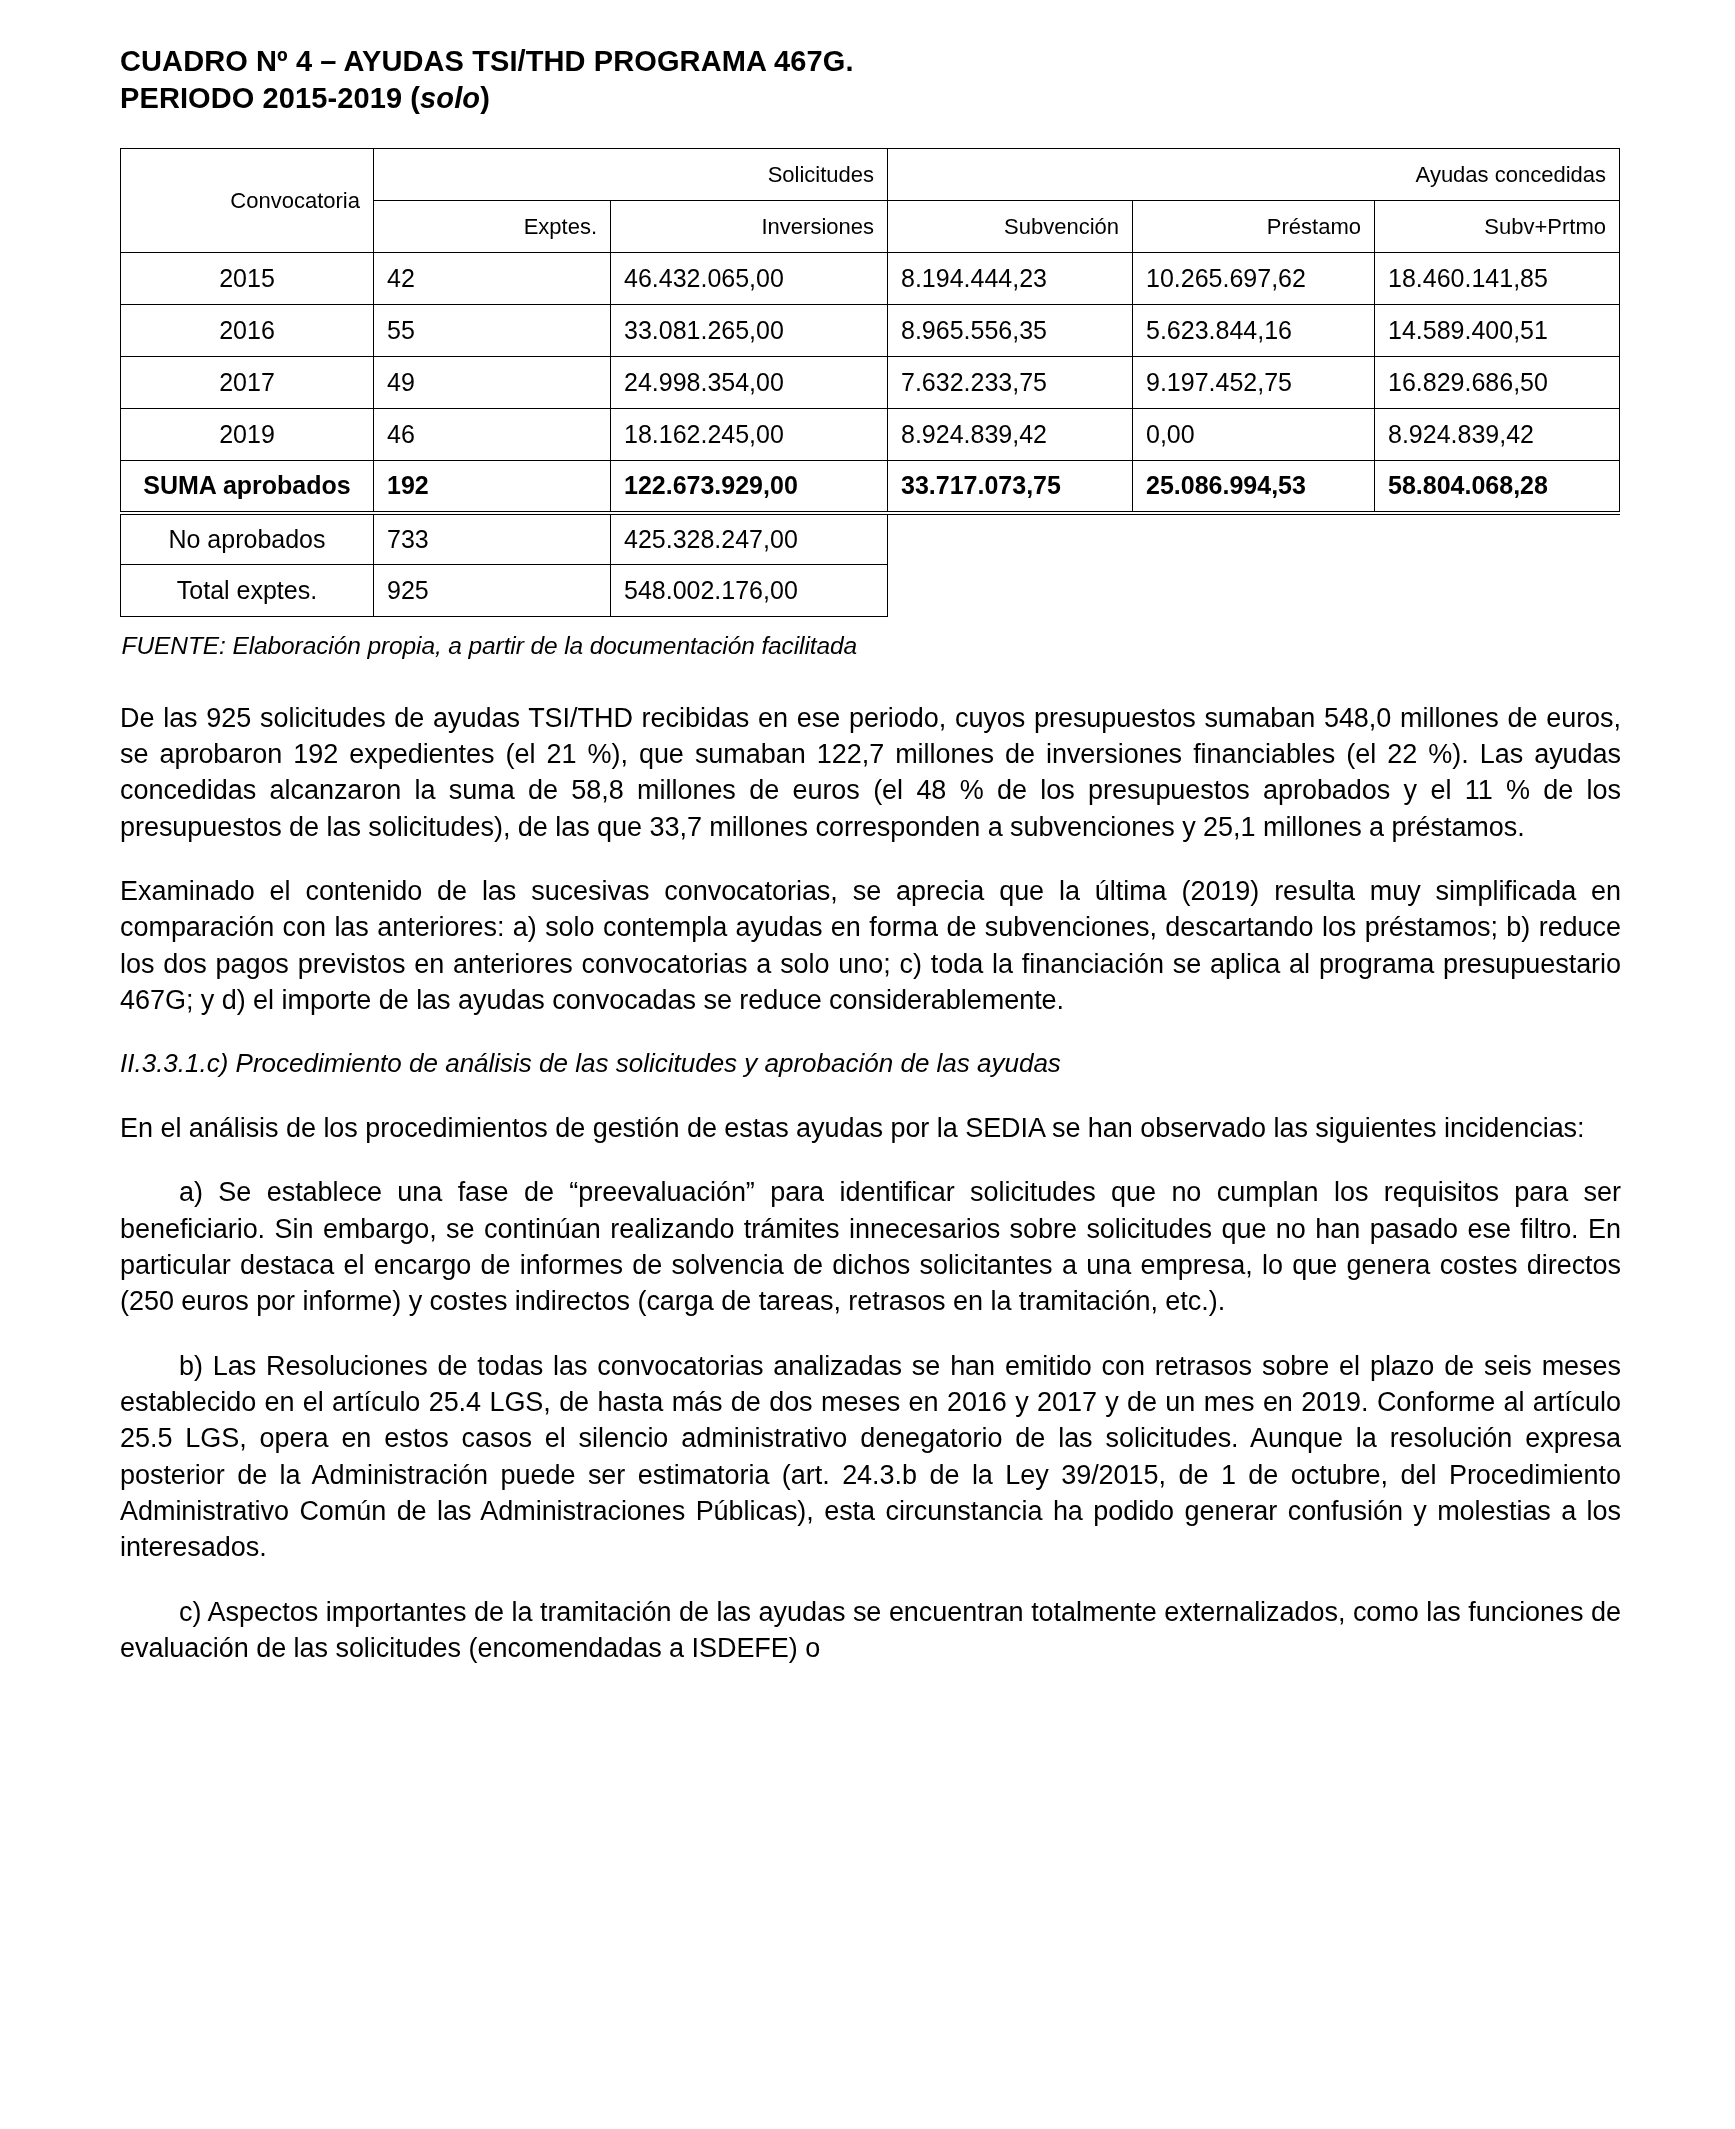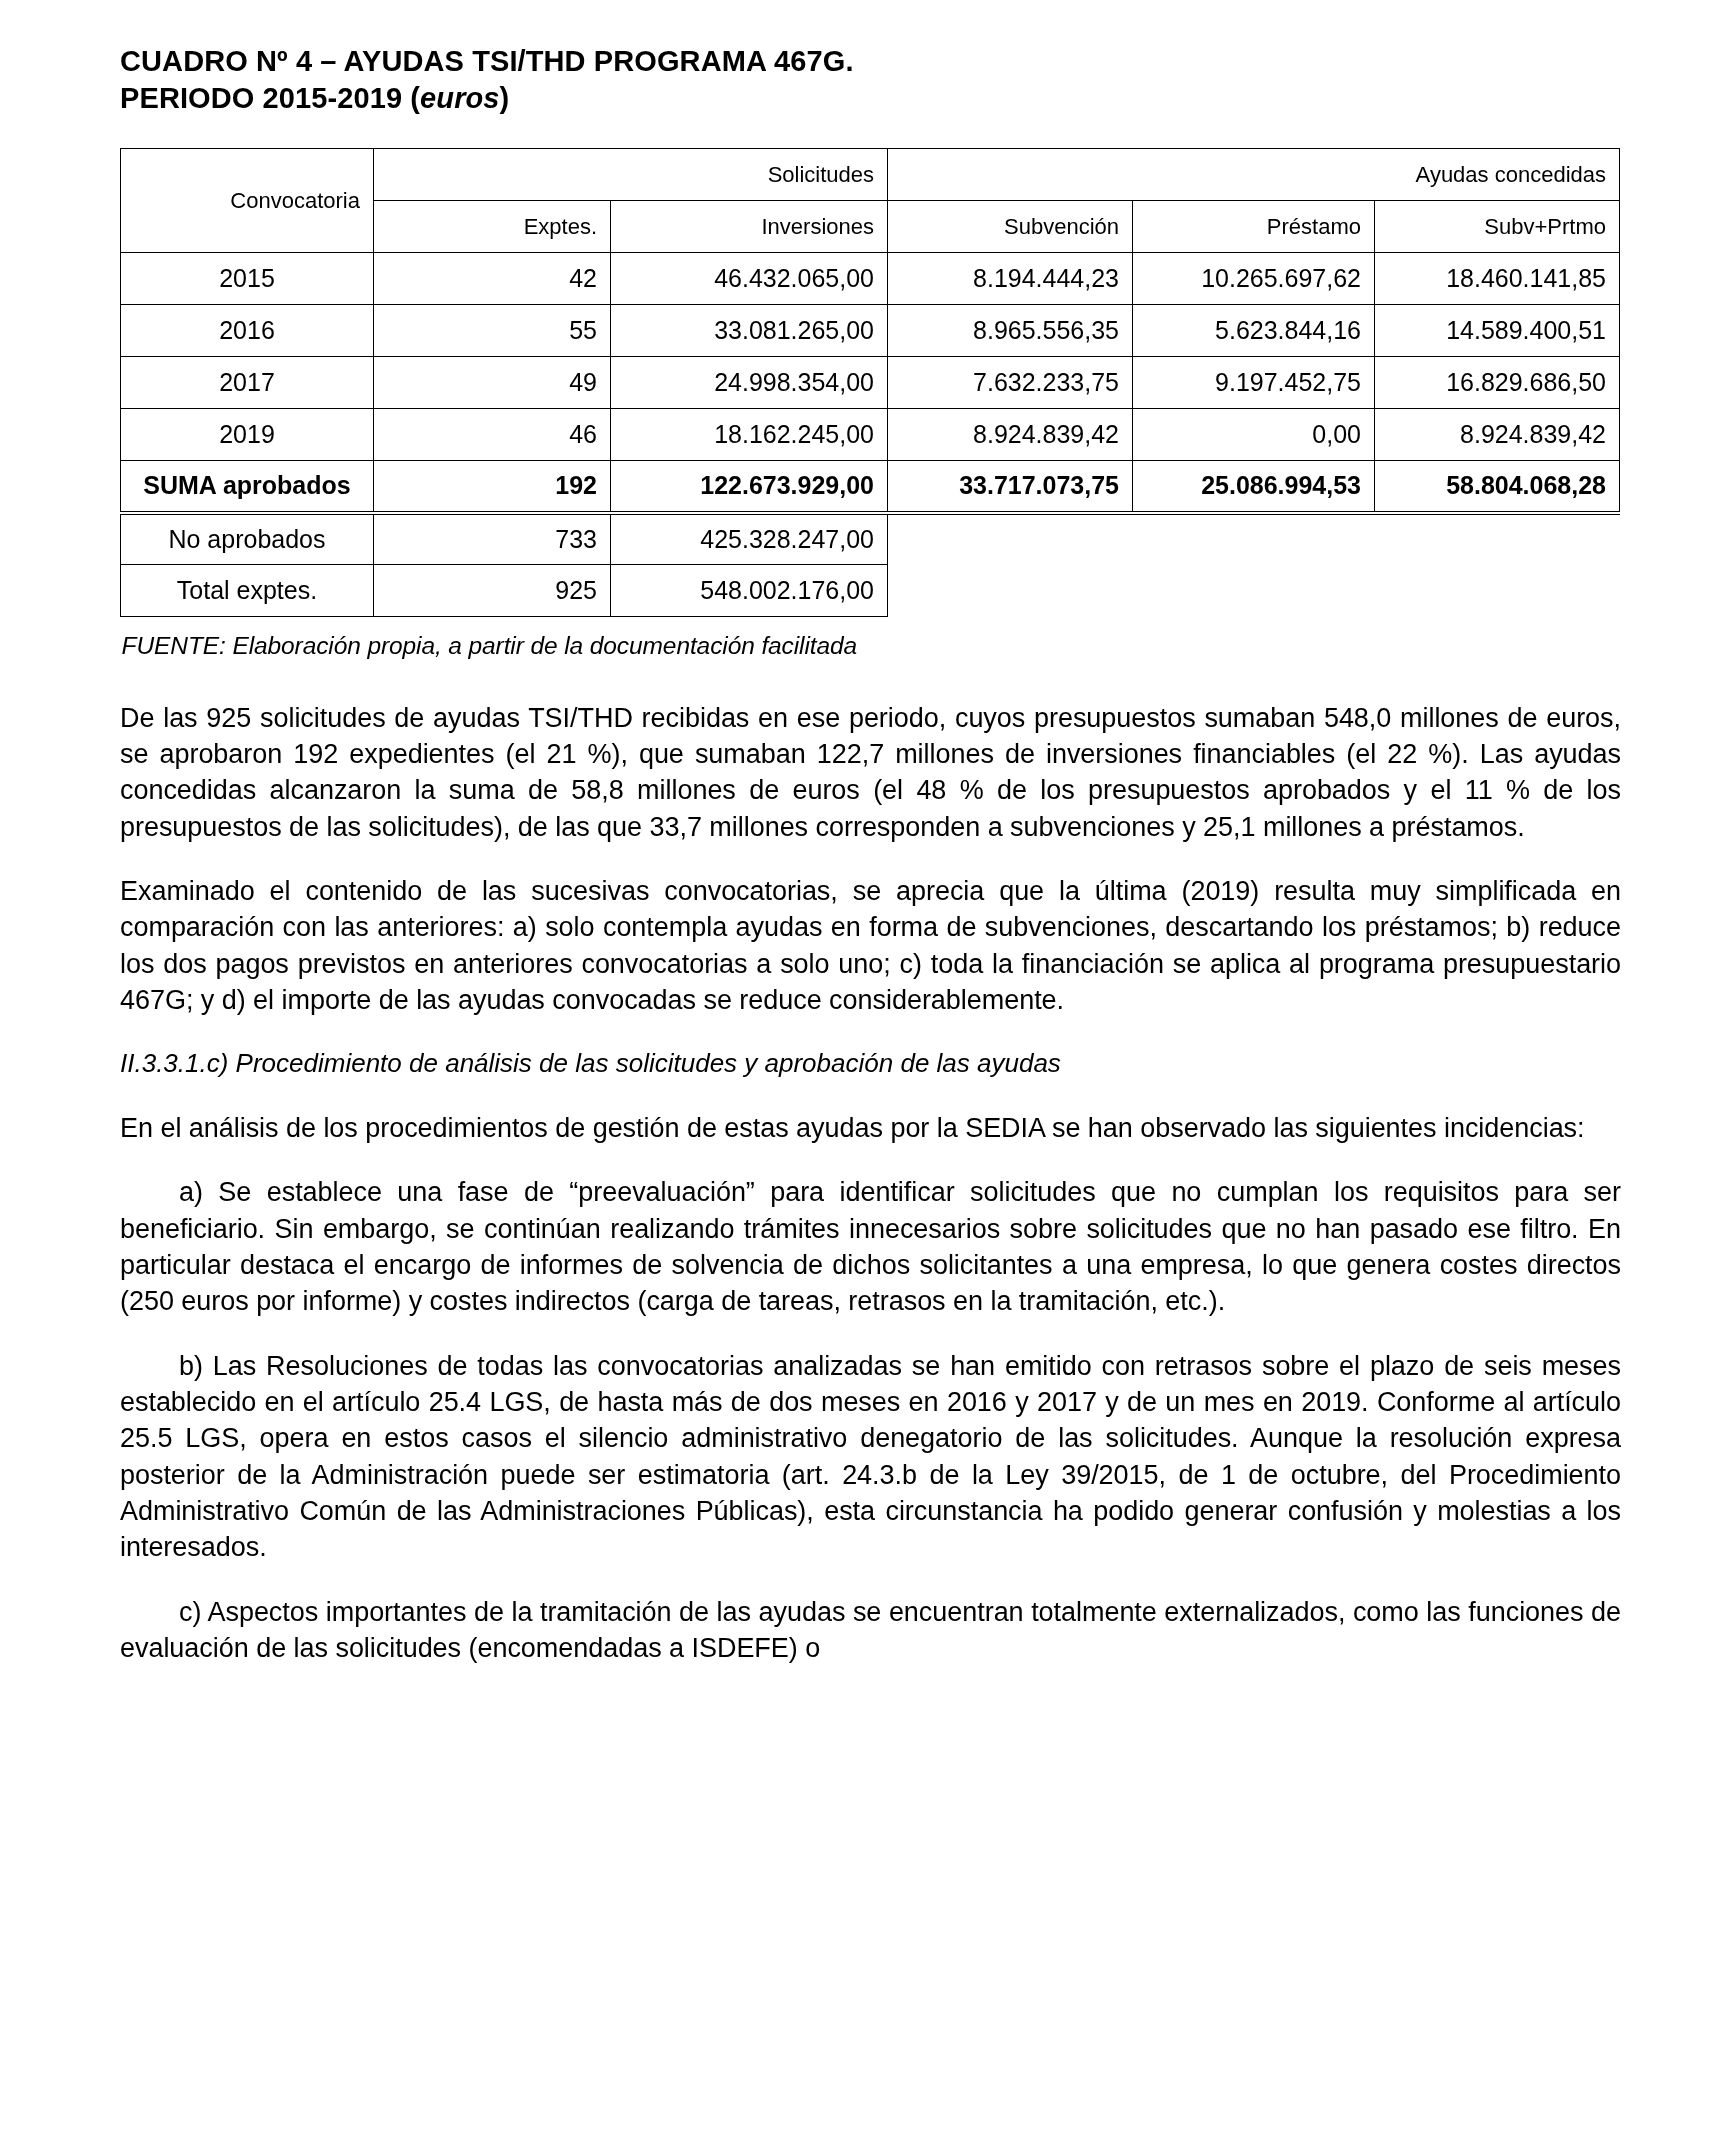--- a/index.html
+++ b/index.html
@@ -59,21 +59,21 @@
   .col-sub   { width: 245px; }
   .col-pre   { width: 242px; }
   .col-sp    { width: 245px; }
 
   th.hdr {
     text-align: right;
     font-weight: bold;
     font-size: 22px;
   }
   td.lbl   { text-align: center; }
-  td.num   { text-align: right; }
+  td.num   { }
   td.bold, th.bold { font-weight: bold; }
 
   tr.suma td { font-weight: bold; border-bottom: 4.1px double #000; }
 
   
   tr.tail td.blank {
     border: none;
   }
   tr.tail td.filled { border: 1.6px solid #000; }
   tr.tail-first td.filled { border-top: none; }
@@ -107,21 +107,21 @@
     text-align: left;
   }
 </style>
 </head>
 <body>
 
 <div class="page">
 
   <div class="doc-title">
     <span>CUADRO Nº 4 – AYUDAS TSI/THD PROGRAMA 467G.</span>
-    <span class="line2"><span>PERIODO 2015-2019 (</span><em>euros</em><span>)</span></span>
+    <span class="line2"><span>PERIODO 2015-2019 (</span><em>solo</em><span>)</span></span>
   </div>
 
   <div class="table-wrap">
     <table class="cuadro">
       <colgroup>
         <col class="col-conv">
           <col class="col-exp">
           <col class="col-inv">
         <col class="col-sub">
           <col class="col-pre">

